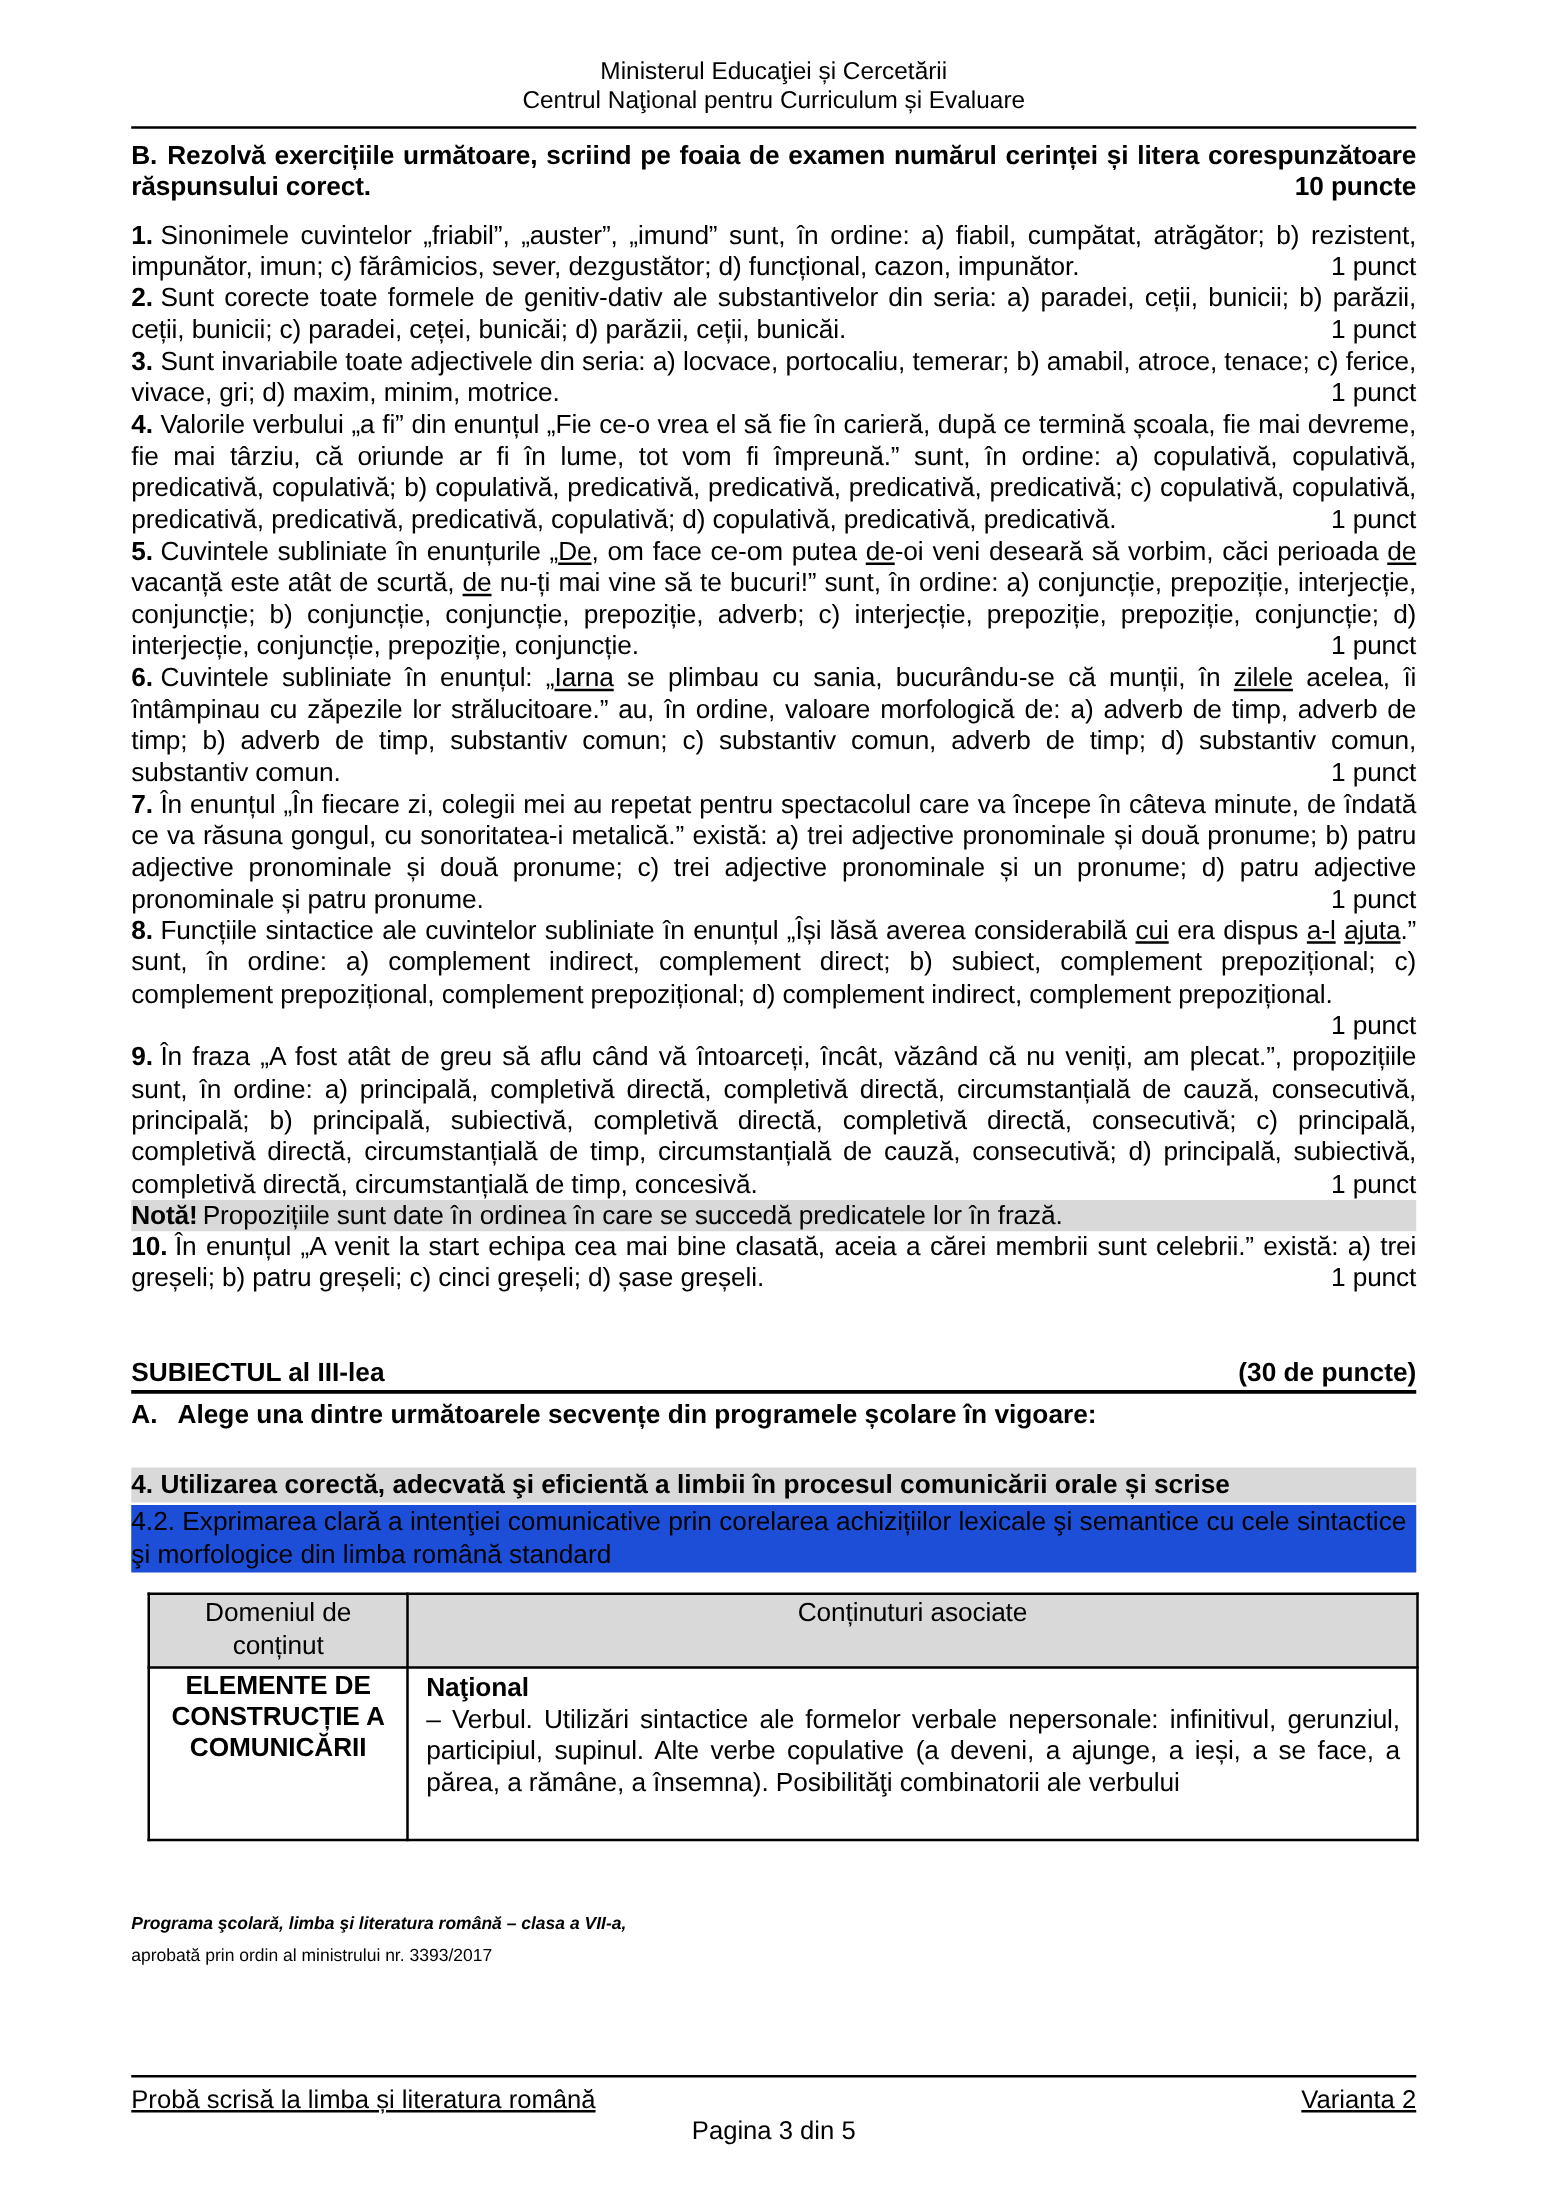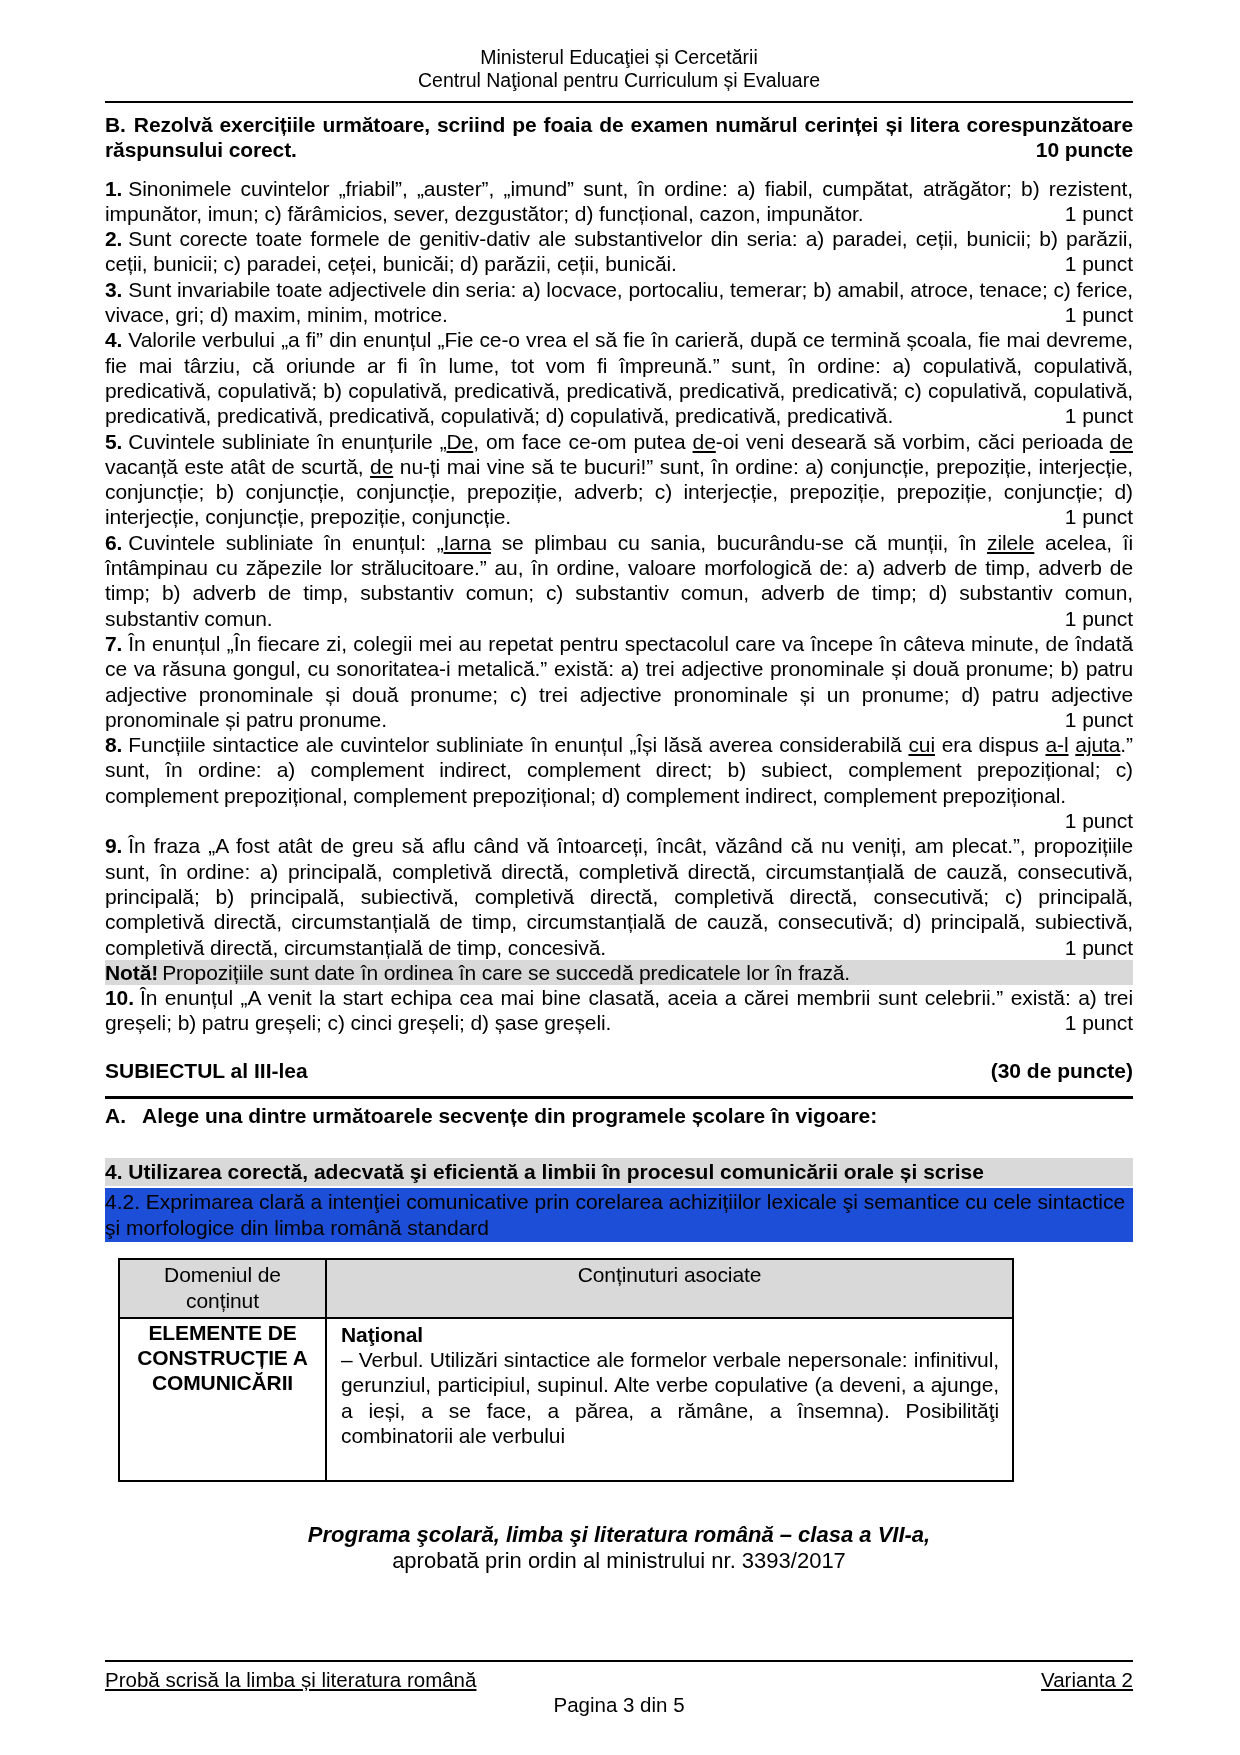--- a/index.html
+++ b/index.html
@@ -30,56 +30,56 @@
   .pts{float:right;}
   .b-head .pts{font-weight:bold;}
   .u{text-decoration:underline;text-underline-offset:2px;}
   .i{}
   .nota{background:#d9d9d9;}
   .nota .num{margin-right:4px;}
   
   .sub3{
     display:flex;justify-content:space-between;
     font-weight:bold;font-size:21px;line-height:25.3px;
-    border-bottom:3px solid #000;margin-top:22px;padding-bottom:13px;
+    border-bottom:3px solid #000;margin-top:50px;padding-bottom:1px;
   }
   .chooseA{
     font-weight:bold;font-size:21px;line-height:25.3px;margin-top:4px;
   }
   .chooseA .lbl{margin-right:16px;}
   .h4{
     background:#d9d9d9;font-weight:bold;font-size:21px;line-height:26px;
     margin-top:30px;padding:1px 0;
   }
   .h42{
     background:#1d4ed8;font-size:21px;line-height:26px;
     margin-top:2px;padding:1px 0;
   }
   
   table.ctable{
     border-collapse:collapse;table-layout:fixed;
-    margin:16px 0 0 13px;width:896px;
+    margin:16px 0 0 13px;width:1017px;
     font-size:21px;line-height:25.3px;letter-spacing:-0.1px;
   }
   .ctable col.c1{width:207px;}
   .ctable th,.ctable td{border:2px solid #000;vertical-align:top;}
   .ctable thead th{
     background:#d9d9d9;font-weight:normal;text-align:center;
     padding:2px 8px 4px 8px;
   }
   .ctable td.domain{
     font-weight:bold;text-align:center;padding:1px 6px;
   }
   .ctable td.content{
     padding:3px 13px 32px 14px;
   }
   .ctable td.content .ct-title{font-weight:bold;}
   .ctable td.content .ct-body{text-align:justify;}
   
-  .attrib{margin-top:40px;text-align:center;font-size:22px;line-height:26px;}
+  .attrib{margin-top:52px;text-align:left;font-size:14px;line-height:26px;}
   .attrib .l1{font-weight:bold;font-style:italic;}
   
   .footer{
     position:absolute;left:105px;right:107px;top:1660px;
     border-top:2px solid #000;padding-top:5px;
     font-size:20.5px;line-height:25px;
   }
   .footer .row{display:flex;justify-content:space-between;text-decoration:underline;}
   .footer .center{text-align:center;}
 </style>

